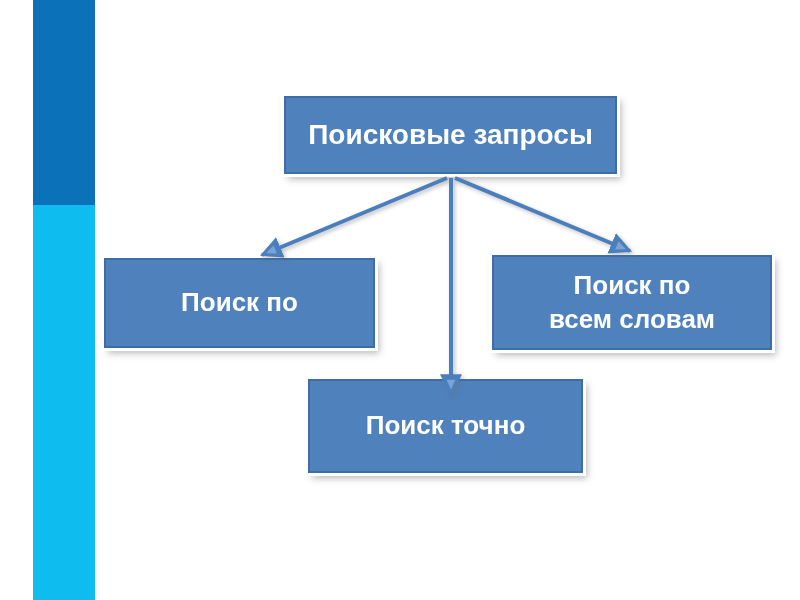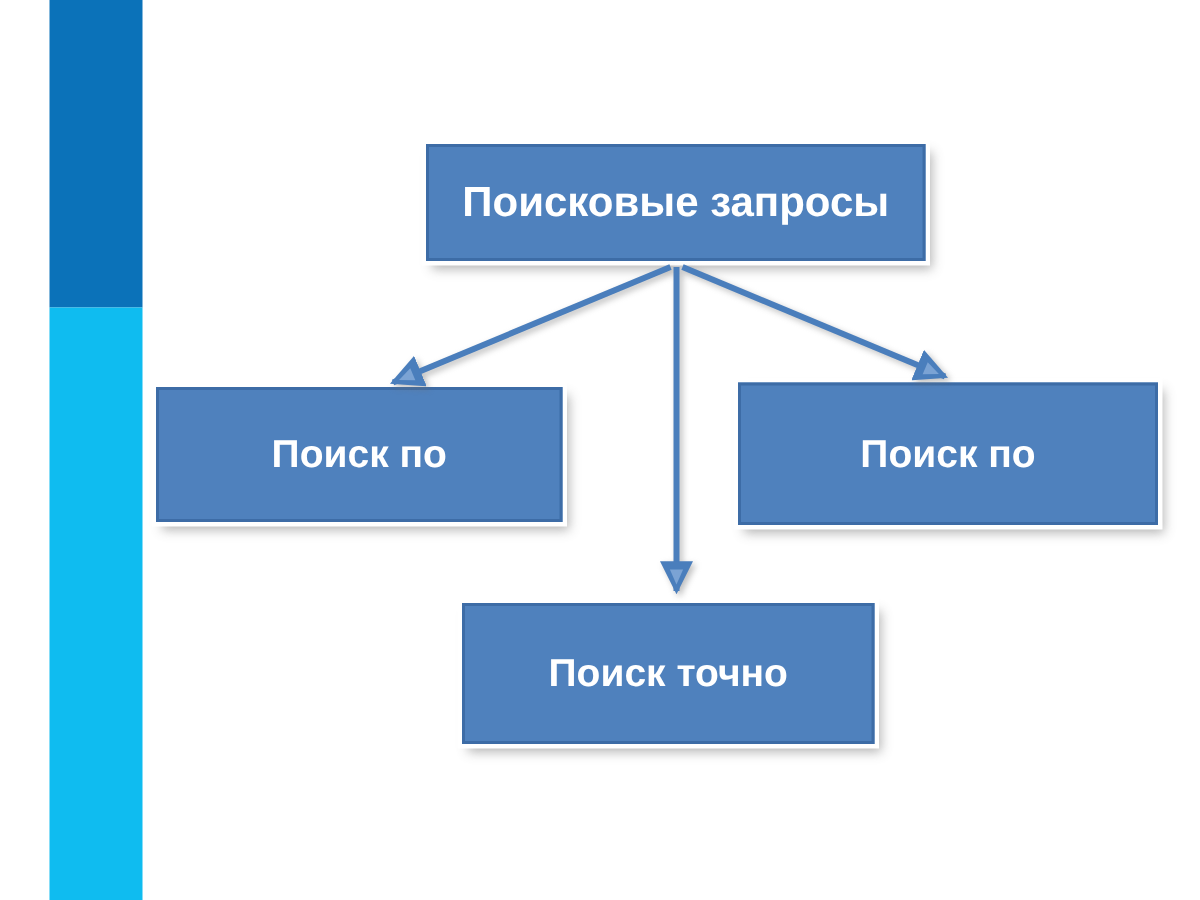--- a/index.html
+++ b/index.html
@@ -63,21 +63,21 @@
     left: 104px; top: 258px;
     width: 271px; height: 90px;
     font-size: 26px;
   }
   .node-right {
     left: 492px; top: 255px;
     width: 280px; height: 95px;
     font-size: 26px;
   }
   .node-bottom {
-    left: 308px; top: 402px;
+    left: 308px; top: 379px;
     width: 275px; height: 94px;
     font-size: 26px;
   }
 </style>
 </head>
 <body>
 
 <div class="slide">
 
   <div class="bar-top"></div>
@@ -98,19 +98,20 @@
   <div class="node node-root">
     <span>Поисковые запросы</span>
   </div>
 
   <div class="node node-left">
     <span>Поиск по</span>
   </div>
 
   <div class="node node-right">
     <span>Поиск по</span>
+    <span>всем словам</span>
   </div>
 
   <div class="node node-bottom">
     <span>Поиск точно</span>
   </div>
 
 </div>
 
 </body></html>

